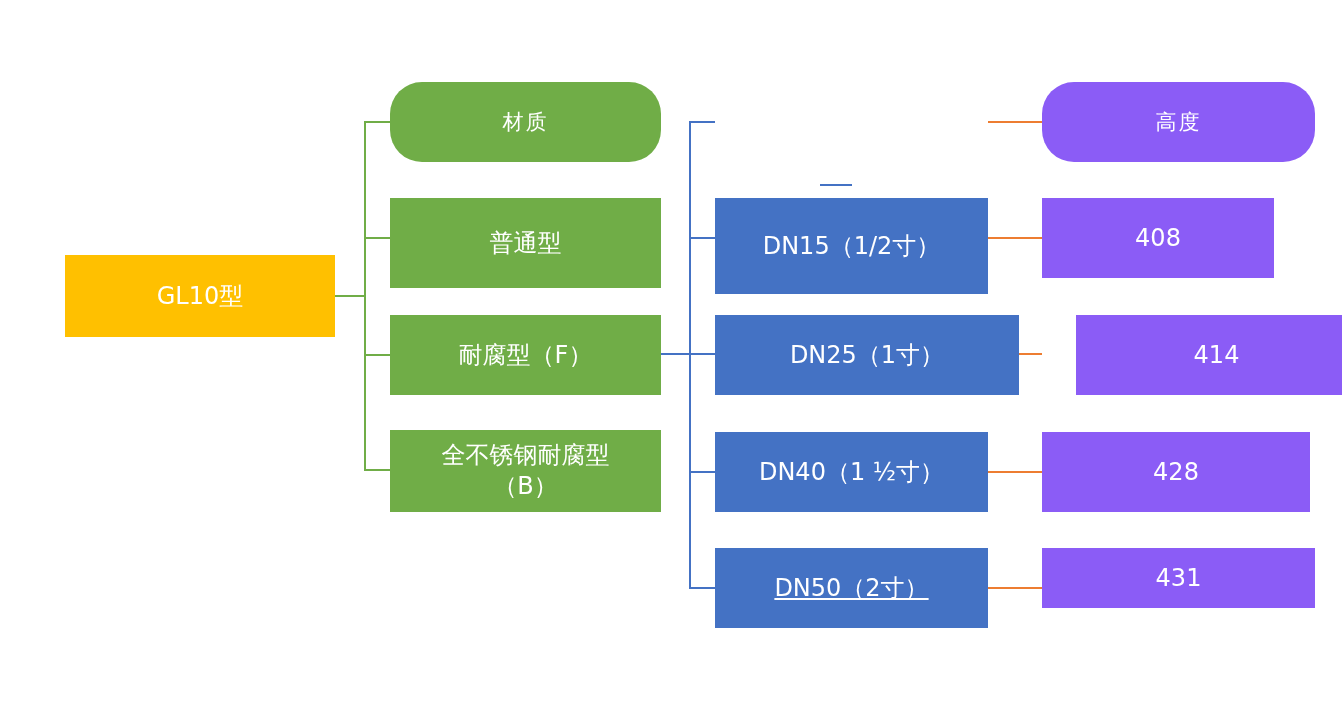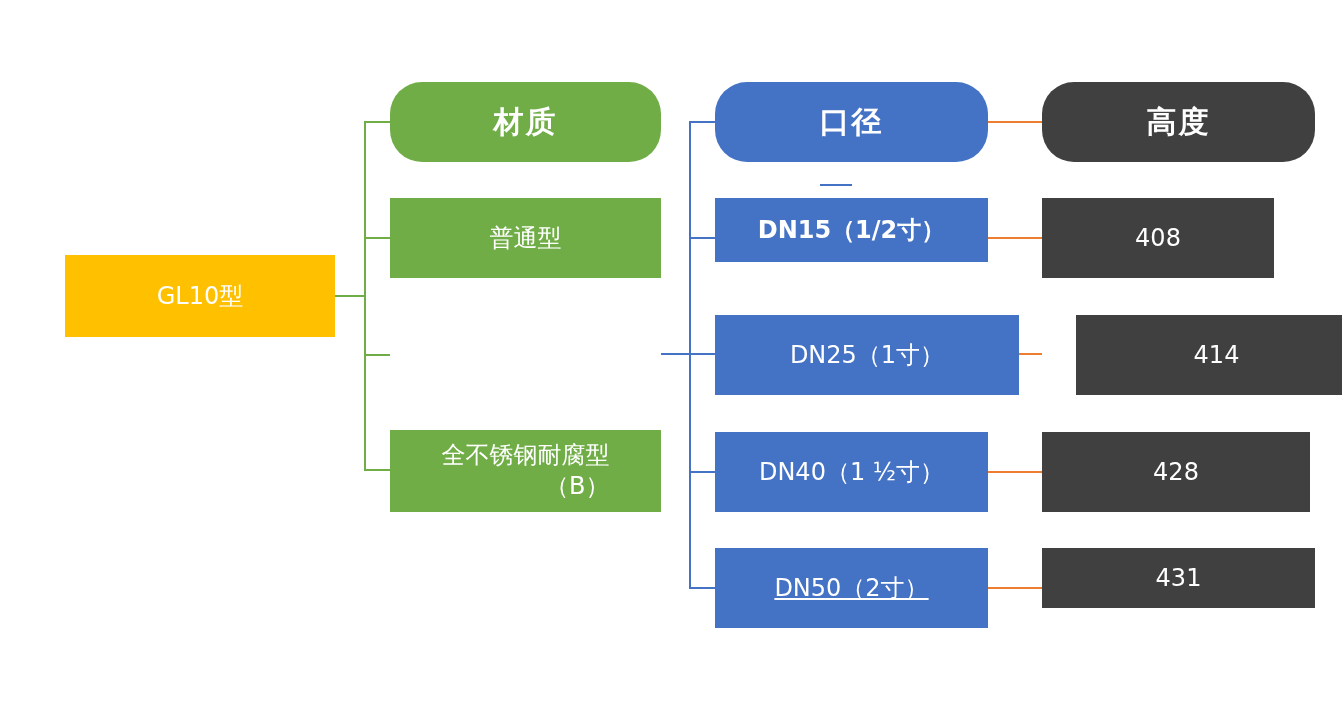--- a/index.html
+++ b/index.html
@@ -19,34 +19,34 @@
     position: absolute;
     display: flex;
     align-items: center;
     justify-content: center;
     color: #ffffff;
     text-align: center;
     box-sizing: border-box;
     padding: 2px 6px;
   }
   .header {
-    font-size: 30px;
-    font-weight: 700;
+    font-size: 21px;
+    font-weight: 400;
     font-family: "DejaVu Serif", "Liberation Serif", serif;
     letter-spacing: 2px;
     border-radius: 32px;
   }
   .item {
     font-size: 24px;
     font-weight: 400;
   }
   .root-box  { background: #FFC000; }
   .green-box { background: #70AD47; }
   .blue-box  { background: #4472C4; }
-  .orange-box{ background: #404040; }
+  .orange-box{ background: #8b5cf6; }
   .conn { position: absolute; }
   .conn.g { background: #70AD47; }
   .conn.b { background: #4472C4; }
   .conn.o { background: #ED7D31; }
   .pre { white-space: pre-line; line-height: 1.3; }
 </style>
 </head>
 <body>
 
 <div class="canvas">
@@ -69,26 +69,26 @@
 
   <div class="conn o" style="left:988px; top:121px; width:54px; height:2px;"></div>
   <div class="conn o" style="left:988px; top:237px; width:54px; height:2px;"></div>
   <div class="conn o" style="left:988px; top:353px; width:54px; height:2px;"></div>
   <div class="conn o" style="left:988px; top:471px; width:54px; height:2px;"></div>
   <div class="conn o" style="left:988px; top:587px; width:54px; height:2px;"></div>
 
   <div class="node root-box item" style="left:65px; top:255px; width:270px; height:82px;text-align:center;">GL10型</div>
 
   <div class="node green-box header" style="left:390px; top:82px; width:271px; height:80px;">材质</div>
-  <div class="node green-box item" style="left:390px; top:198px; width:271px; height:80px;">普通型</div>
-  <div class="node green-box item pre" style="left:390px; top:430px; width:271px; height:82px;text-align:right;">全不锈钢耐腐型
+  <div class="node green-box item" style="left:390px; top:198px; width:271px; height:90px;">普通型</div>
+  <div class="node green-box item" style="left:390px; top:315px; width:271px; height:80px;">耐腐型（F）</div>
+  <div class="node green-box item pre" style="left:390px; top:430px; width:271px; height:82px;">全不锈钢耐腐型
 （B）</div>
 
-  <div class="node blue-box header" style="left:715px; top:82px; width:273px; height:80px;">口径</div>
-  <div class="node blue-box item" style="left:715px; top:198px; width:273px; height:64px;font-weight:bold;">DN15（1/2寸）</div>
+  <div class="node blue-box item" style="left:715px; top:198px; width:273px; height:96px;">DN15（1/2寸）</div>
   <div class="node blue-box item" style="left:715px; top:315px; width:304px; height:80px;">DN25（1寸）</div>
   <div class="node blue-box item" style="left:715px; top:432px; width:273px; height:80px;">DN40（1 ½寸）</div>
   <div class="node blue-box item" style="left:715px; top:548px; width:273px; height:80px;text-decoration:underline;">DN50（2寸）</div>
 
   <div class="node orange-box header" style="left:1042px; top:82px; width:273px; height:80px;">高度</div>
   <div class="node orange-box item" style="left:1042px; top:198px; width:232px; height:80px;">408</div>
   <div class="node orange-box item" style="left:1076px; top:315px; width:281px; height:80px;">414</div>
   <div class="node orange-box item" style="left:1042px; top:432px; width:268px; height:80px;">428</div>
   <div class="node orange-box item" style="left:1042px; top:548px; width:273px; height:60px;">431</div>
 

